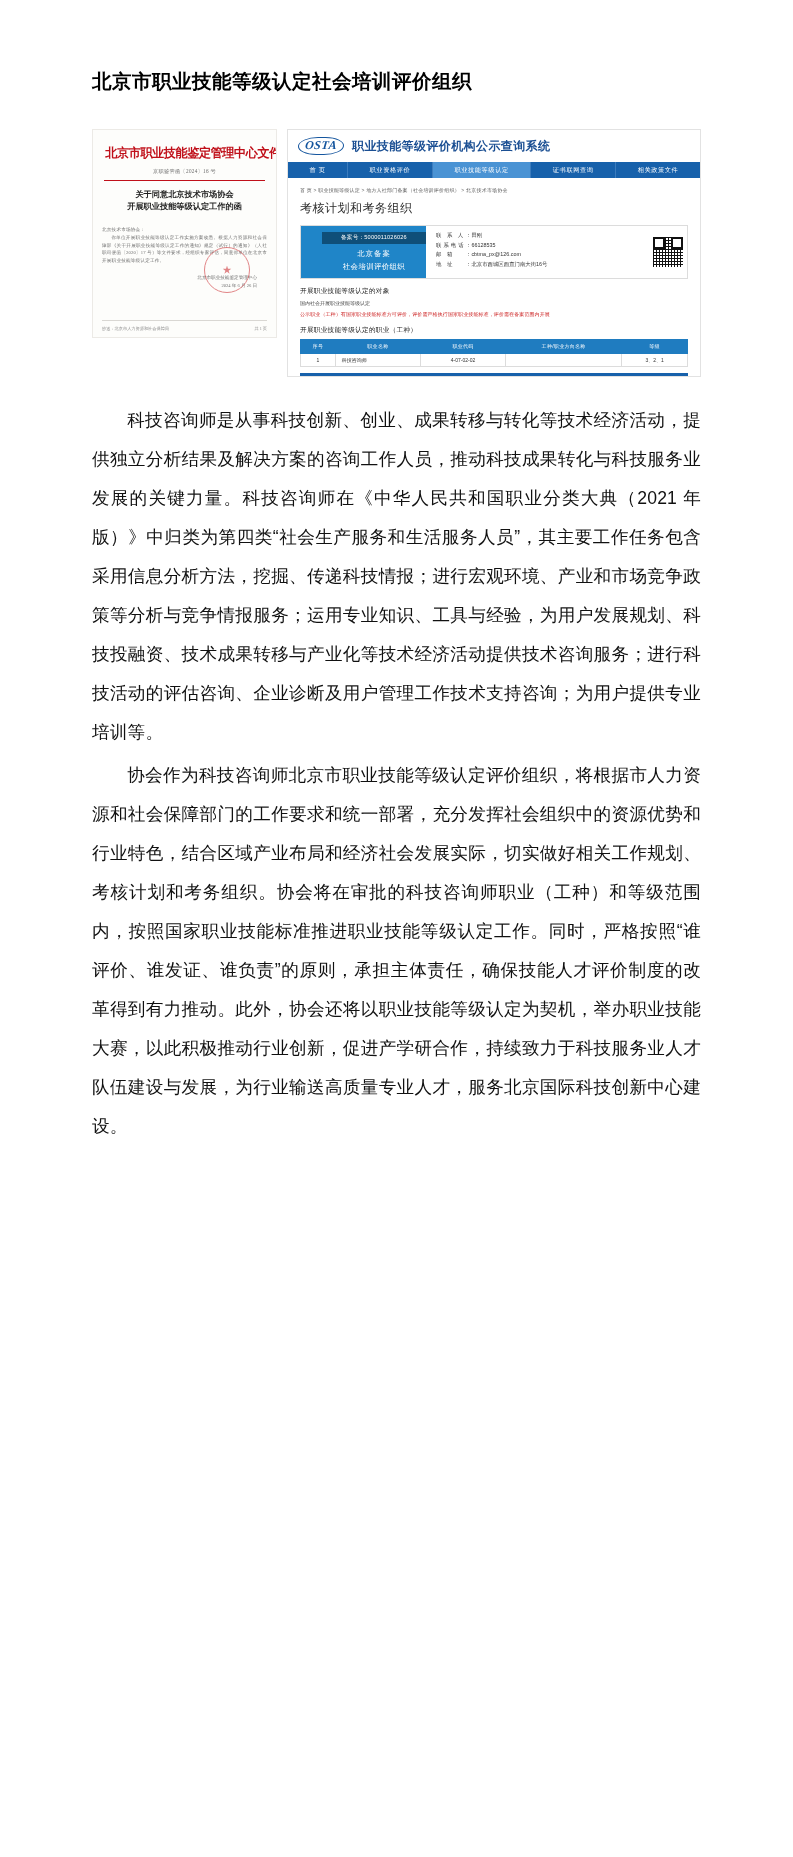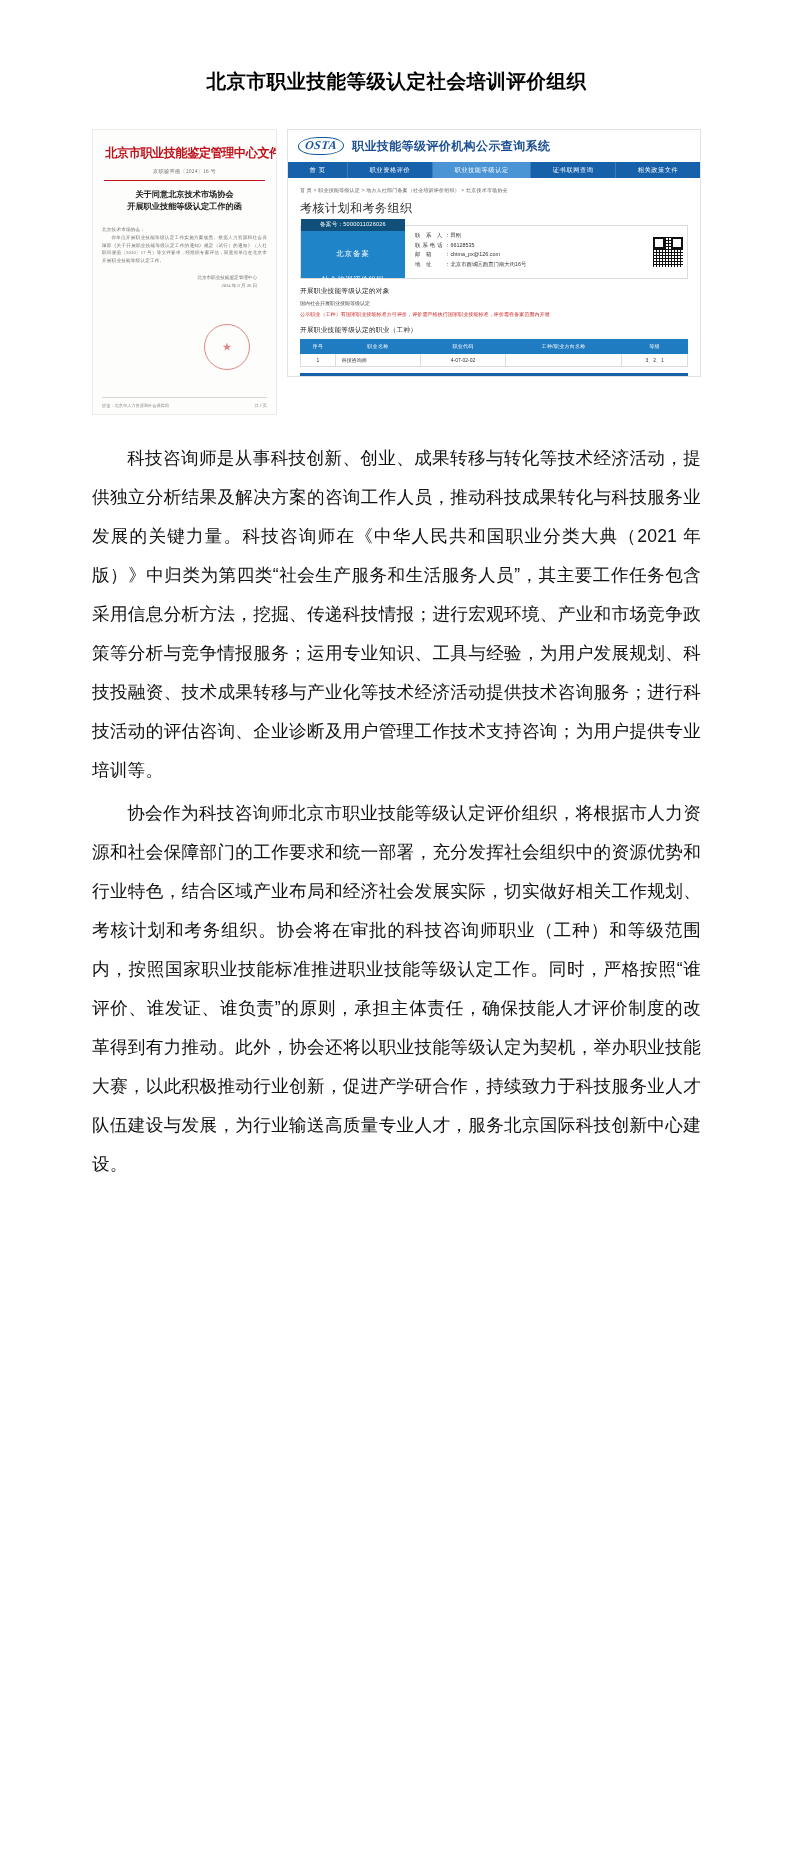--- a/index.html
+++ b/index.html
@@ -12,21 +12,21 @@
   }
   .page{
     width:793px;
     min-height:1857px;
     box-sizing:border-box;
     padding:52px 92px 40px 92px;
     background:#fff;
     position:relative;
   }
   .doc-title{
-    text-align:center;
+    text-align:left;
     font-family:"Liberation Sans","DejaVu Sans",sans-serif;
     font-weight:bold;
     font-size:19.5px;
     letter-spacing:.5px;
     color:#000;
     margin:16px 0 34px 0;
   }
   .para{
     font-family:"Liberation Sans","DejaVu Sans",sans-serif;
     font-size:17.6px;
@@ -40,21 +40,21 @@
   }
   .figure-row{
     display:flex;
     align-items:flex-start;
     gap:10px;
     margin:22px 0 24px 0;
   }
   
   .doc-scan{
     width:185px;
-    height:286px;
+    height:209px;
     background:#fdfdfb;
     border:1px solid #eceae6;
     box-sizing:border-box;
     padding:8px 9px;
     position:relative;
     overflow:hidden;
     flex:0 0 auto;
   }
   .doc-scan .red-head{
     text-align:center;
@@ -194,21 +194,22 @@
     display:flex;
     align-items:stretch;
     height:52px;
     position:relative;
   }
   .ws-badge{
     width:104px;flex:0 0 104px;
     background:#1f85c8;
     color:#fff;
     display:flex;flex-direction:column;align-items:center;justify-content:center;
-    gap:16px;
+    gap:3px;
+    padding-left:21px;
   }
   .ws-badge .bno{
     background:#0f4f79;
     width:100%;
     text-align:center;
     font-size:5.6px;
     padding:2.4px 0;
     letter-spacing:.2px;
   }
   .ws-badge .bl1{font-size:7.4px;letter-spacing:1px;margin-top:2px;}

